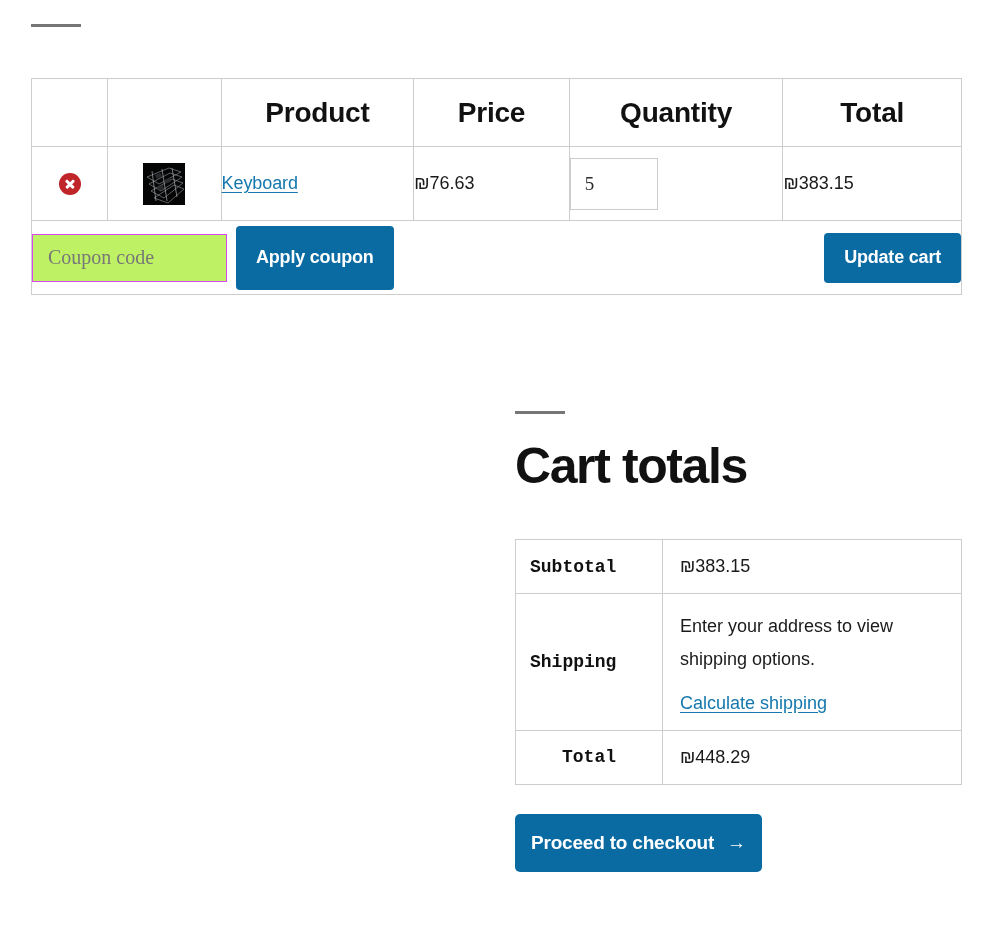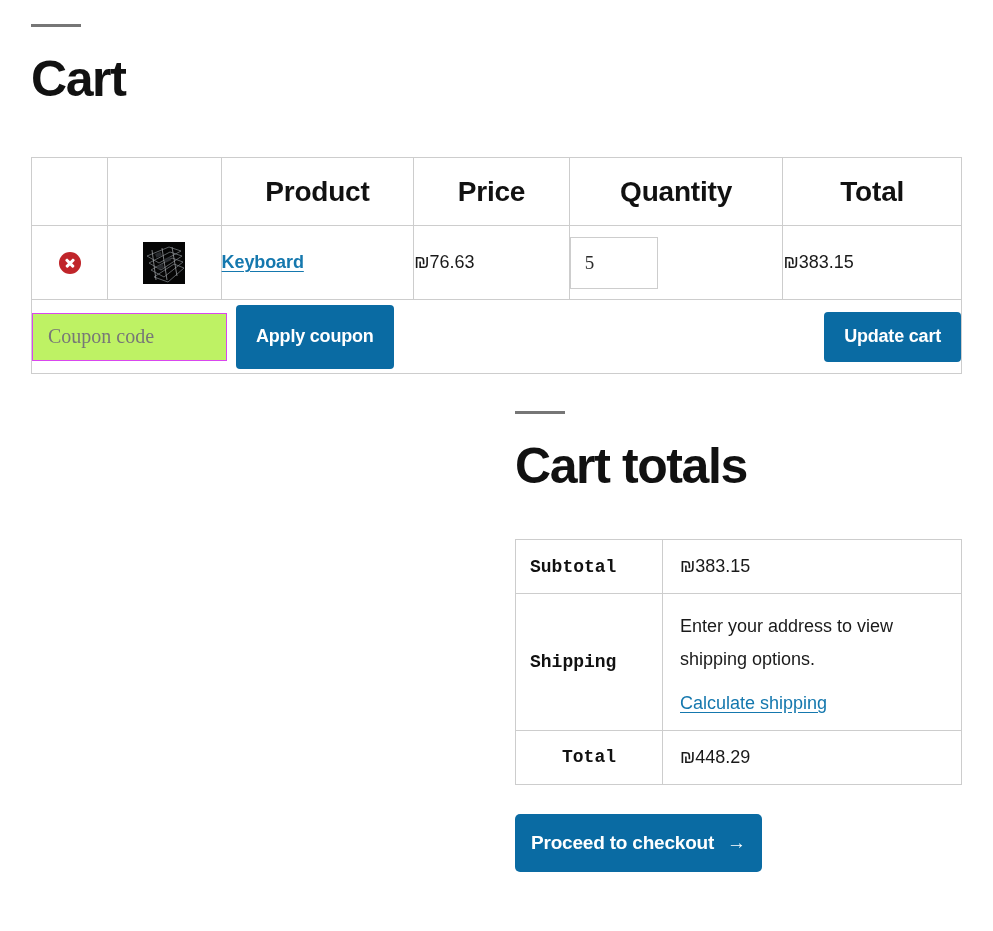--- a/index.html
+++ b/index.html
@@ -114,21 +114,21 @@
   }
   .thumb svg { display: block; }
 
   a.product-link,
   a.calc-link {
     color: #1578ae;
     text-decoration: underline;
     text-underline-offset: 3px;
     font-size: 18px;
   }
-  a.product-link { letter-spacing: -0.1px; font-weight: bold; }
+  a.product-link { letter-spacing: -0.1px; }
 
   .qty-box {
     width: 88px;
     height: 52px;
     border: 1px solid #cdcdcd;
     background: #fff;
     box-sizing: border-box;
     display: flex;
     align-items: center;
     padding-left: 14px;
@@ -240,21 +240,20 @@
     line-height: 1;
   }
 </style>
 </head>
 <body>
 
 <div class="cart-wrap">
 
   <div class="rule"></div>
 
-  <h1 class="page-heading cart-heading">Cart</h1>
 
   <table class="cart-table">
     <colgroup>
       <col class="col-remove">
         <col class="col-thumb">
         <col class="col-product">
       <col class="col-price">
         <col class="col-qty">
         <col class="col-total">
     </colgroup>

